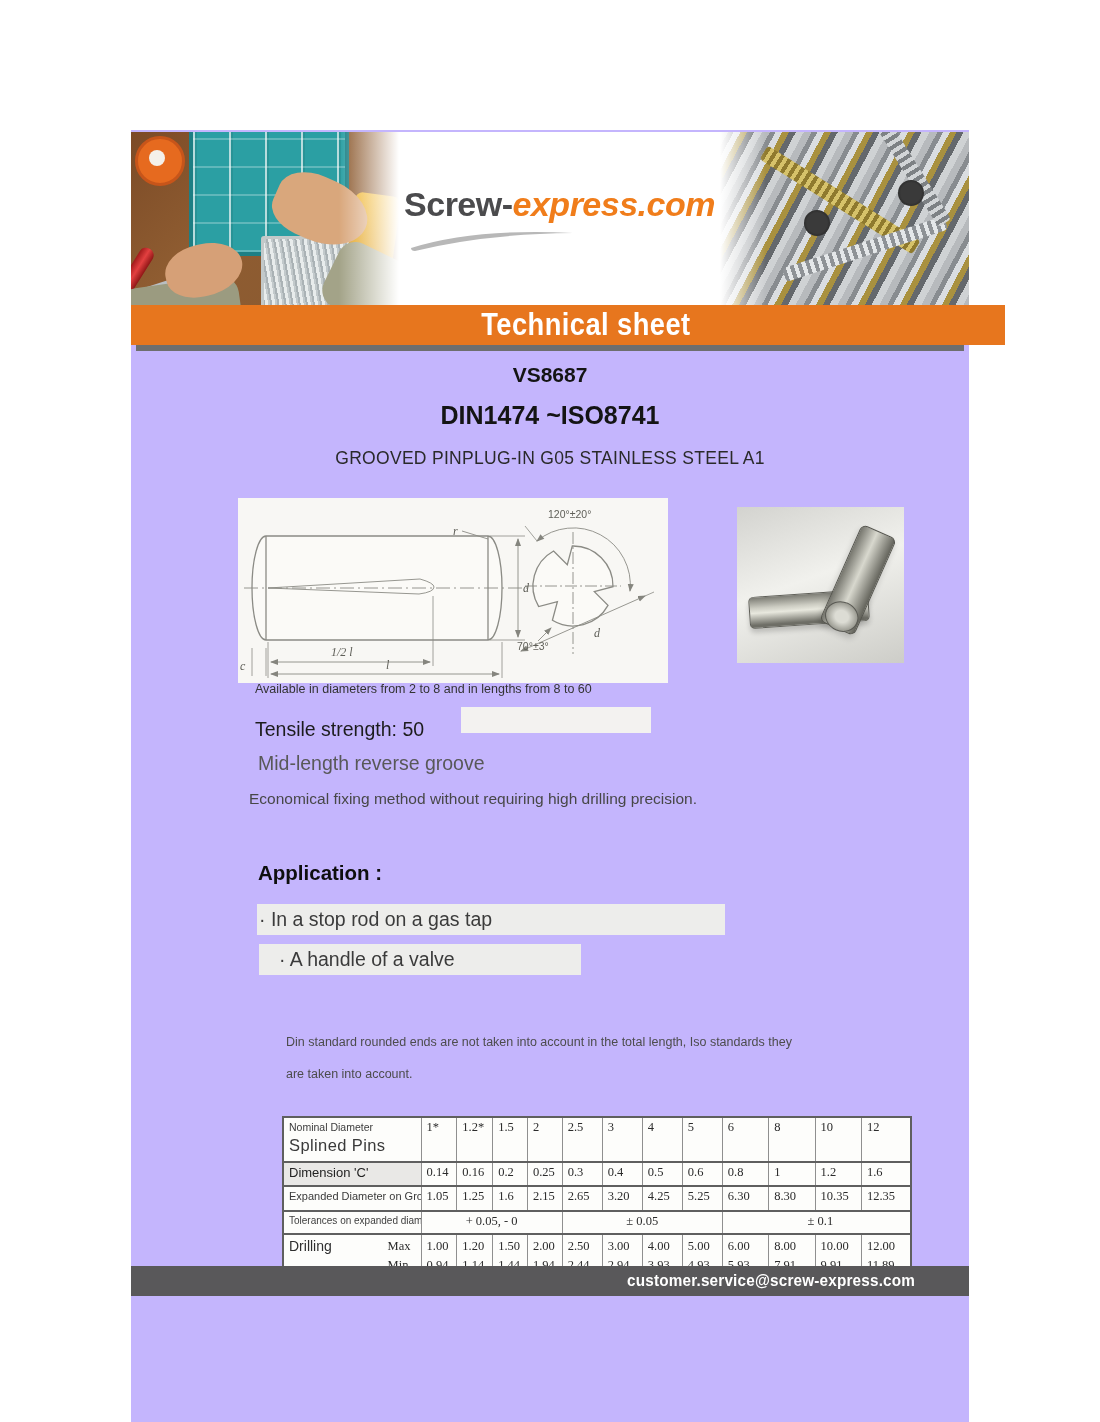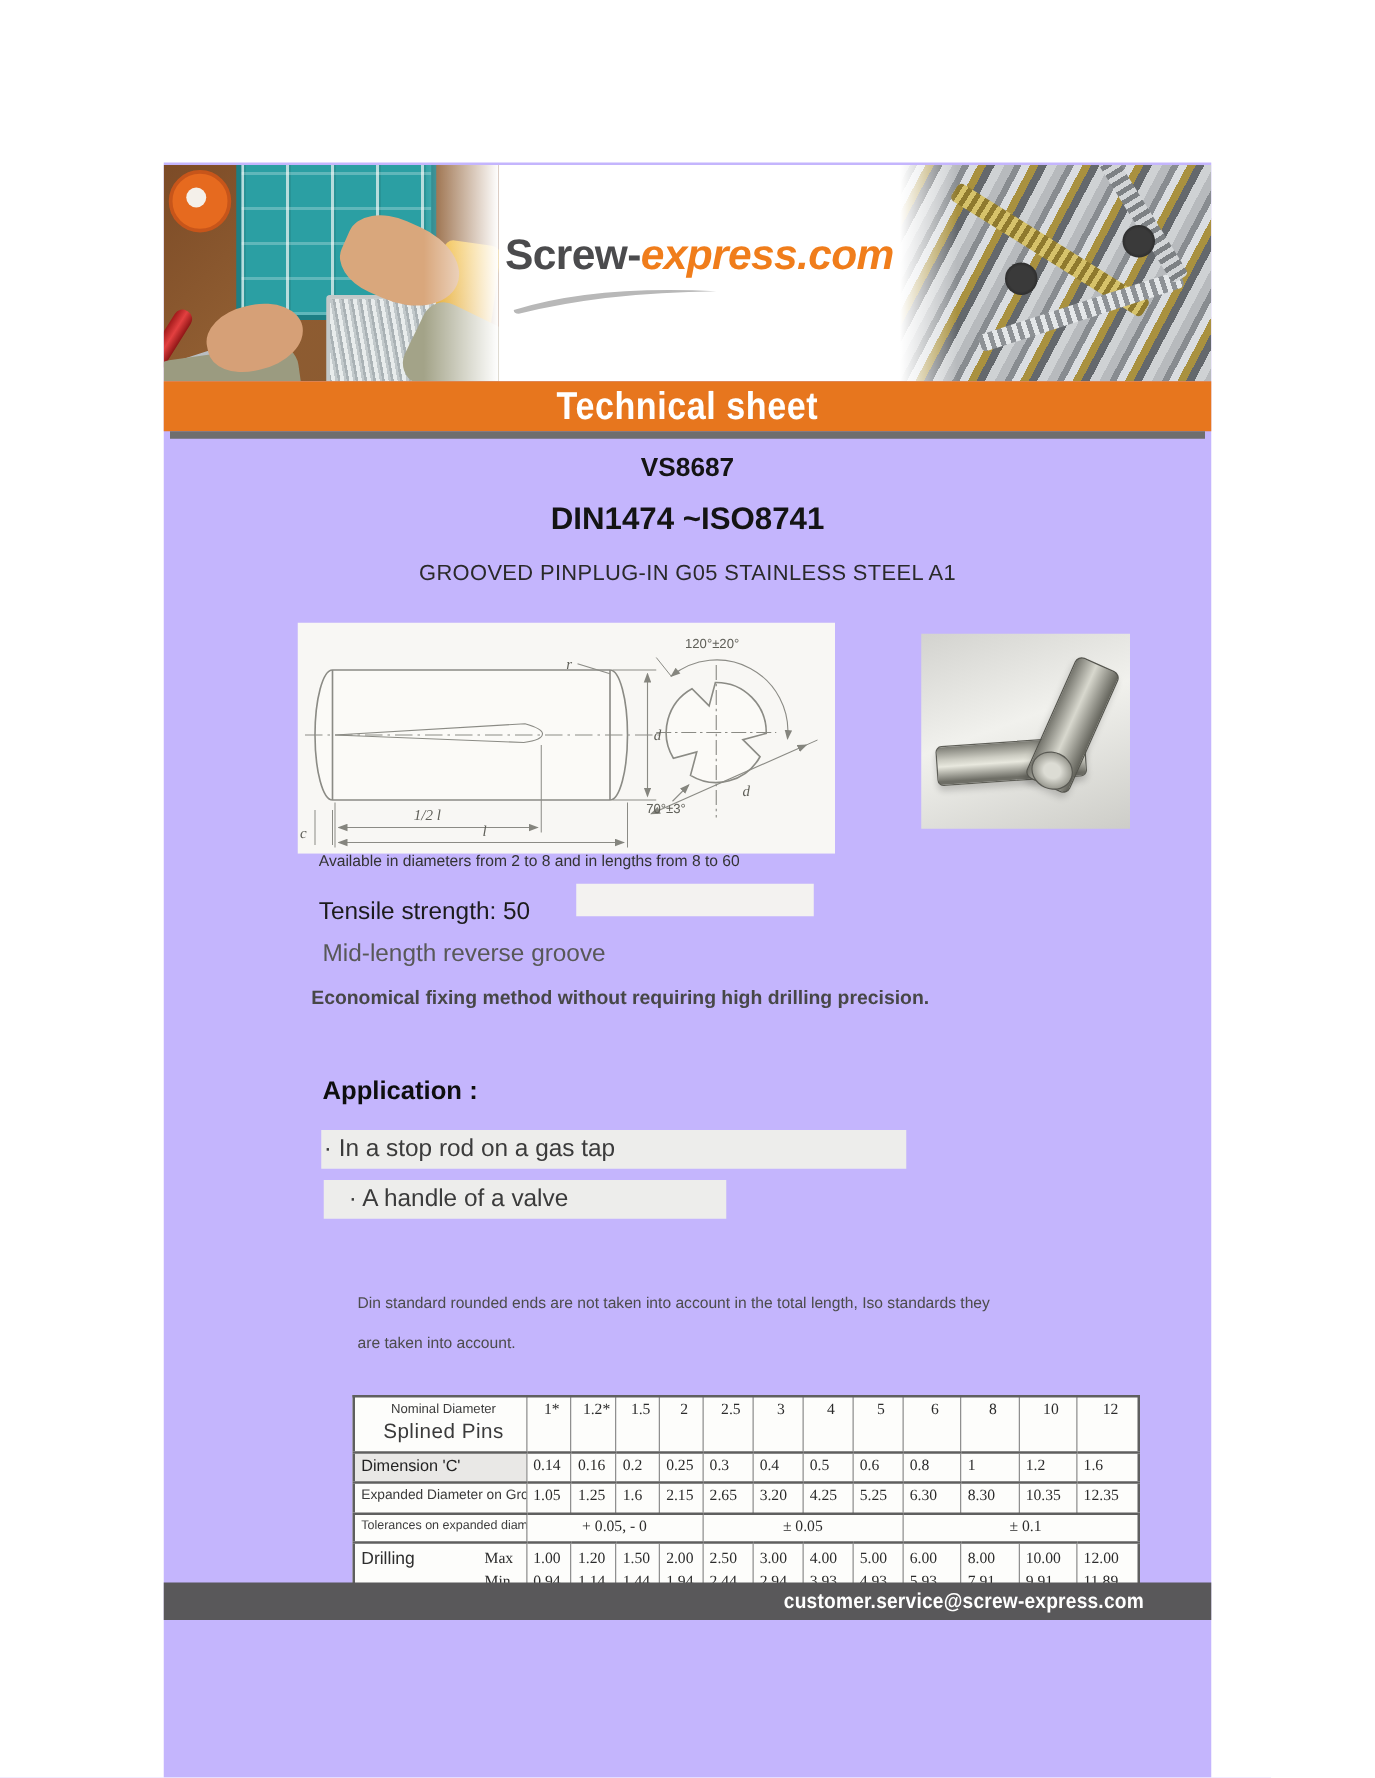--- a/index.html
+++ b/index.html
@@ -36,21 +36,21 @@
     background:repeating-linear-gradient(118deg,#b7babd 0 7px,#888c90 7px 12px,#dadde0 12px 18px,#a9913f 18px 24px,#64686c 24px 30px,#cfd2d4 30px 37px);}
   .photo-right .fade{position:absolute;left:0;top:0;bottom:0;width:46px;background:linear-gradient(to left,rgba(255,255,255,0),#fff);}
   .screwbar{position:absolute;border-radius:4px;}
   .sb1{left:30px;top:60px;width:180px;height:16px;background:repeating-linear-gradient(90deg,#8f7a2e 0 4px,#d6c26a 4px 8px);transform:rotate(32deg);}
   .sb2{left:60px;top:110px;width:170px;height:14px;background:repeating-linear-gradient(90deg,#8e9296 0 4px,#e4e7e9 4px 8px);transform:rotate(-18deg);}
   .sb3{left:110px;top:20px;width:150px;height:15px;background:repeating-linear-gradient(90deg,#7d8184 0 4px,#d2d5d7 4px 8px);transform:rotate(58deg);}
   .bhead{position:absolute;width:26px;height:26px;border-radius:50%;background:radial-gradient(#3a3a3a 55%,#161616);}
   .bh1{left:84px;top:78px;} .bh2{left:178px;top:48px;}
 
   
-  .titlebar{position:absolute;left:0;top:175px;width:838px;height:40px;background:#e7761e;display:flex;align-items:center;justify-content:center;}
+  .titlebar{position:absolute;left:0;top:175px;width:838px;height:40px;background:#e7761e;display:flex;align-items:center;justify-content:center;padding-left:36px;}
   .titlebar span{color:#fff;font-weight:700;font-size:31px;letter-spacing:.5px;transform:scaleX(.88);}
   .graystrip{position:absolute;left:5px;top:215px;width:828px;height:6px;background:#6e6e6e;}
 
   
   .h-code{position:absolute;left:0;top:233px;width:838px;text-align:center;font-size:21px;font-weight:700;color:#141414;}
   .h-std{position:absolute;left:0;top:271px;width:838px;text-align:center;font-size:25px;font-weight:700;color:#141414;}
   .h-desc{position:absolute;left:0;top:318px;width:838px;text-align:center;font-size:17.5px;font-weight:400;color:#2a2a2a;letter-spacing:.3px;}
 
   
   .drawing{position:absolute;left:107px;top:368px;}
@@ -62,38 +62,38 @@
     background:linear-gradient(90deg,#75756d,#d8d8ce 45%,#62625a);border:1px solid #55554e;box-shadow:0 4px 6px rgba(0,0,0,.18);}
   .pin2 .face{position:absolute;left:1px;bottom:-3px;width:32px;height:28px;border-radius:50%;
     background:radial-gradient(#dcdcd4 30%,#98988f 72%,#6f6f68);border:1px solid #5a5a54;}
 
   
   .tline{position:absolute;white-space:nowrap;}
   .avail{left:124px;top:552px;font-size:12.5px;color:#333;}
   .smudge{position:absolute;background:#f3f2f0;}
   .tensile{left:124px;top:588px;font-size:19.5px;color:#1c1c1c;}
   .midlen{left:127px;top:622px;font-size:19.5px;color:#585858;}
-  .econ{left:118px;top:660px;font-size:15.5px;color:#474747;font-weight:bold;}
+  .econ{left:118px;top:660px;font-size:15.5px;color:#474747;}
   .apphead{left:127px;top:731px;font-size:20.5px;font-weight:700;color:#0e0e0e;}
   .appitem{font-size:19.5px;color:#3b3b3b;background:#ededeb;}
   .app1{left:126px;top:774px;width:466px;padding:4px 0 4px 2px;}
   .app2{left:128px;top:814px;width:302px;padding:4px 0 4px 20px;}
   .fields{left:123px;top:858px;font-size:15.5px;color:#333;background:#efeeec;width:399px;padding:3px 0 3px 2px;}
   .note{left:155px;font-size:12.5px;color:#4c4c4c;}
   .note1{top:905px;} .note2{top:937px;}
 
   
   .tblwrap{position:absolute;left:151px;top:986px;}
   table{border-collapse:collapse;table-layout:fixed;width:630px;background:#fdfdfb;}
   td{border:1px solid #8f8f8f;font-family:"Liberation Serif",serif;font-size:12.5px;color:#2b2b2b;
      padding:2px 0 1px 5px;vertical-align:top;overflow:hidden;white-space:nowrap;}
   table{border:2px solid #5f5f5f;}
   tr.thick td{border-top:2px solid #5f5f5f;}
   td.lbl{font-family:"Liberation Sans",sans-serif;}
-  .r-head td{height:40px;text-align:center;}
+  .r-head td{height:40px;}
   .nom{font-size:10.5px;color:#3c3c3c;padding-top:1px;}
   .spl{font-size:16.5px;color:#3a3a3a;letter-spacing:.4px;margin-top:3px;}
   .r-dim td{height:19px;}
   .dimlbl{font-family:"Liberation Serif",serif;font-size:13px;color:#232323;background:#e9e8e6;}
   .r-exp td{height:19px;}
   .explbl{font-size:11px;color:#3a3a3a;padding-top:3px;}
   .r-tol td{height:17px;}
   .tollbl{font-size:10px;color:#3e3e3e;padding-top:3px;}
   .tctr{text-align:center;padding-left:0;}
   .tleft{padding-left:8px;text-align:center;}

